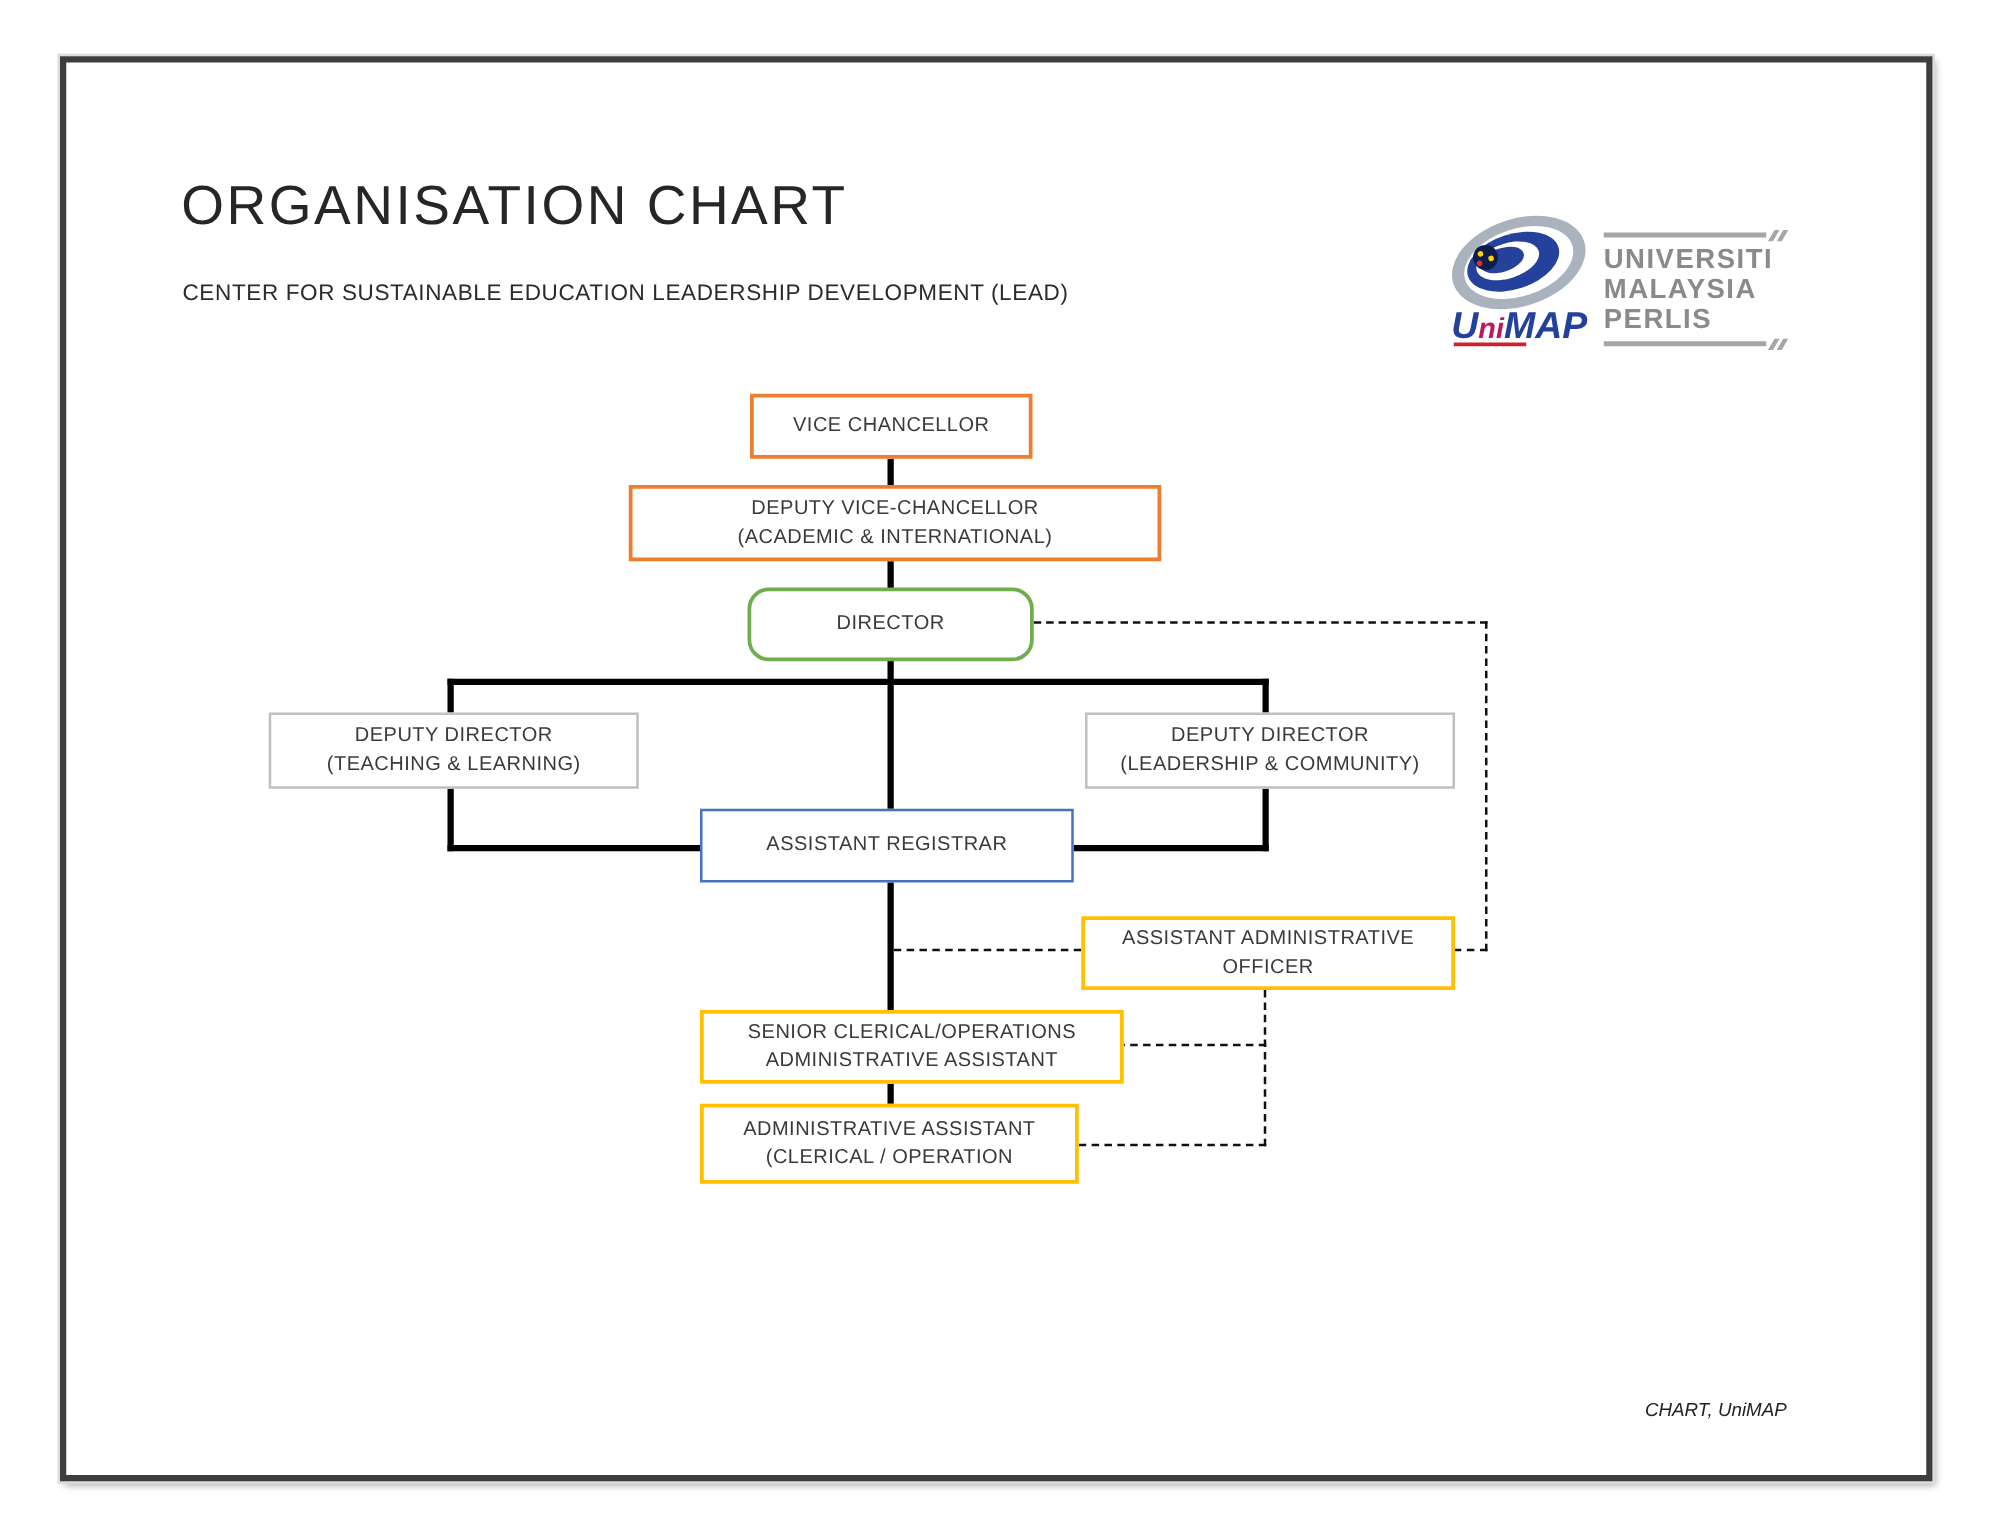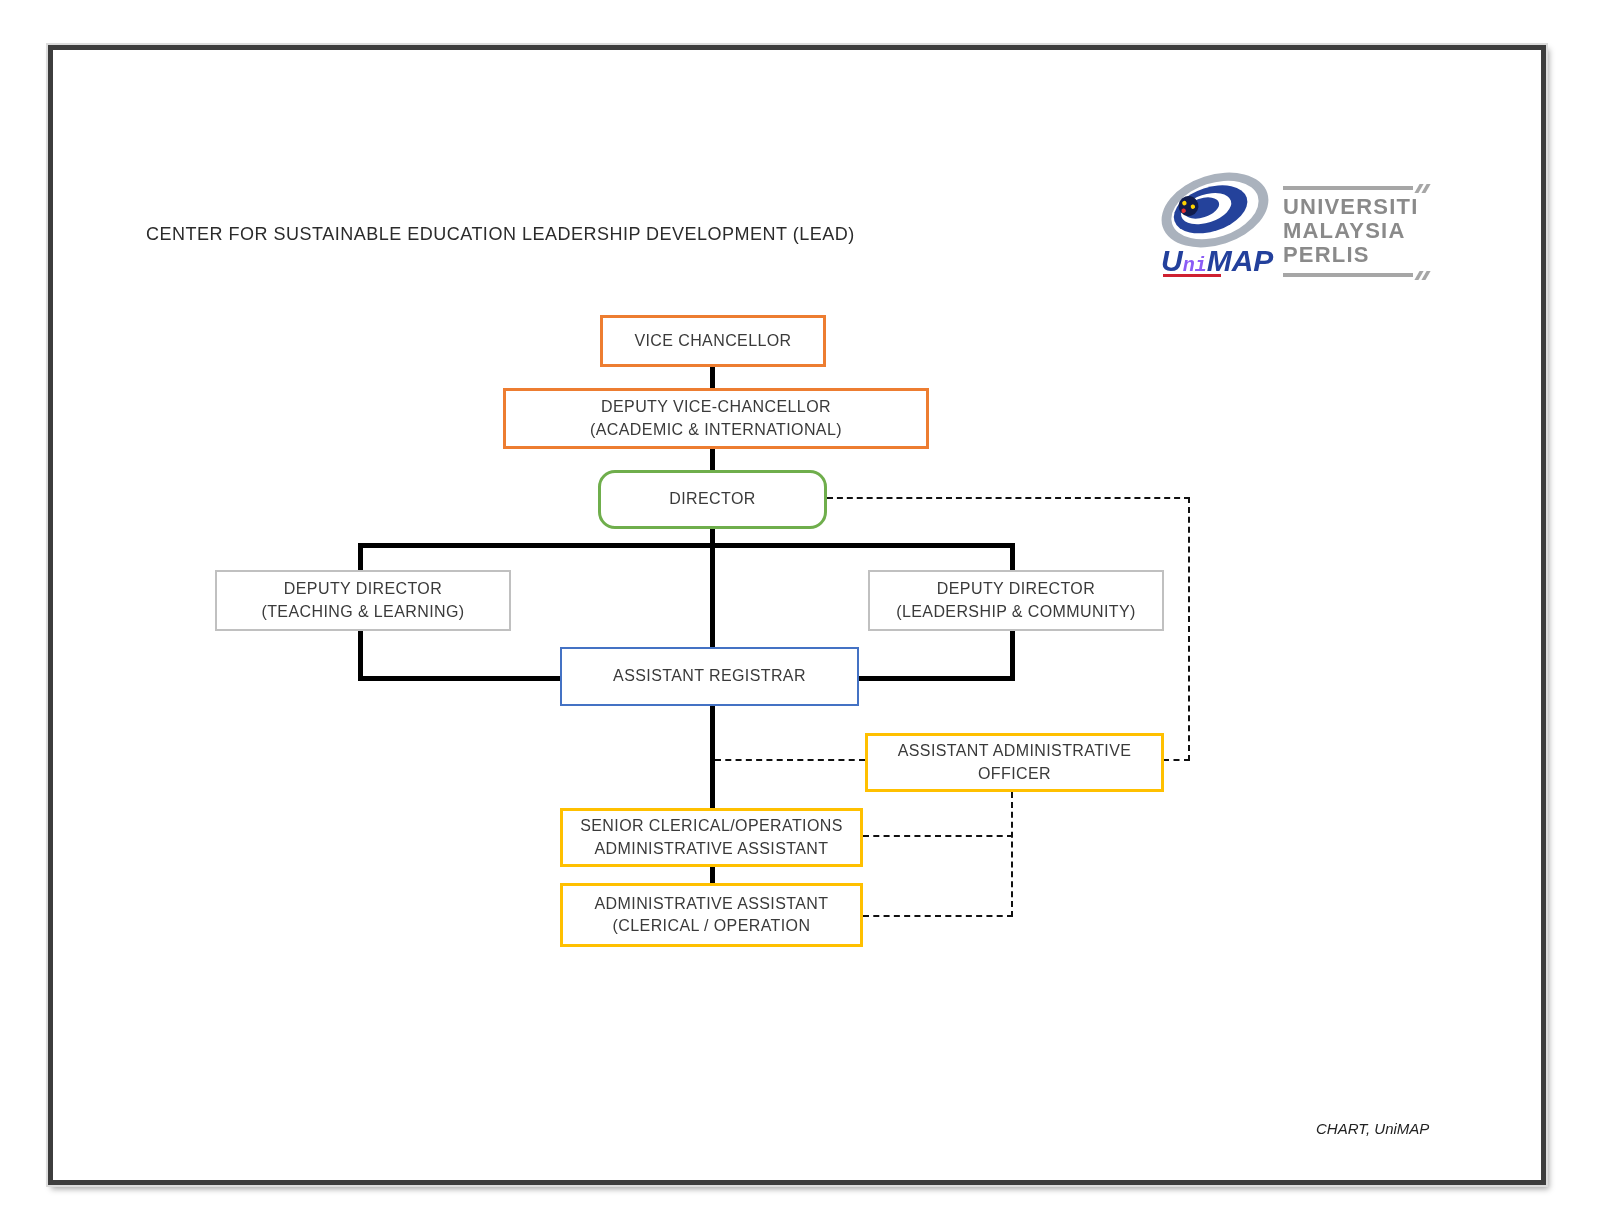--- a/index.html
+++ b/index.html
@@ -21,21 +21,21 @@
   .subtitle {
     position:absolute; left:146px; top:224px;
     font-size:18px; letter-spacing:.5px; color:#2b2b2b;
   }
 
   
   .logo { position:absolute; left:1155px; top:168px; width:270px; height:115px; }
   .logo-swirl { position:absolute; left:0; top:0; }
   .logo-wordmark { position:absolute; left:6px; top:76px; font-weight:bold; font-style:italic; white-space:nowrap; }
   .logo-wordmark .w-u   { font-size:30px; color:#23409c; }
-  .logo-wordmark .w-ni  { font-size:20px; color:#8b5cf6;font-family:Liberation Mono, monospace; }
+  .logo-wordmark .w-ni  { font-size:23px; color:#be185d; }
   .logo-wordmark .w-map { font-size:30px; color:#23409c; }
   .logo-underline { position:absolute; left:8px; top:106px; width:58px; height:3px; background:#cf2030; }
   .uni-text { position:absolute; left:128px; top:18px; width:150px; }
   .uni-rule { height:4px; background:#a6a6a6; width:130px; position:relative; }
   .uni-rule .slash { position:absolute; top:-2px; width:4px; height:9px; background:#a6a6a6; transform:skewX(-30deg); }
   .uni-rule .slash.s1 { right:-8px; }
   .uni-rule .slash.s2 { right:-15px; }
   .uni-line { font-size:22px; font-weight:bold; color:#8a8a8a; letter-spacing:1.2px; line-height:1.1; }
   .uni-rule.top { margin-bottom:5px; }
   .uni-rule.bottom { margin-top:5px; }
@@ -63,20 +63,21 @@
     font-size:15px; font-style:italic; color:#222;
   }
 </style>
 </head>
 <body>
 
 <div class="page">
 
   <div class="frame"></div>
 
+  <h1 class="title">ORGANISATION CHART</h1>
   <div class="subtitle">CENTER FOR SUSTAINABLE EDUCATION LEADERSHIP DEVELOPMENT (LEAD)</div>
 
   <div class="logo">
     <svg class="logo-swirl" width="128" height="105" viewBox="0 0 128 105">
       <g transform="rotate(-18 60 42)">
         <ellipse cx="60" cy="42" rx="55" ry="35" fill="#aab2bd"></ellipse>
         <ellipse cx="60" cy="42" rx="45" ry="27" fill="#ffffff"></ellipse>
         <ellipse cx="56" cy="40" rx="38" ry="22" fill="#24429b"></ellipse>
         <ellipse cx="52" cy="38" rx="26" ry="14" fill="#ffffff"></ellipse>
         <ellipse cx="48" cy="36" rx="18" ry="9.5" fill="#24429b"></ellipse>
@@ -148,21 +149,21 @@
 
   <div class="node node--blue" style="left:560px; top:647px; width:299px; height:59px;">
     <span>ASSISTANT REGISTRAR</span>
   </div>
 
   <div class="node node--yellow" style="left:865px; top:733px; width:299px; height:59px;">
     <span>ASSISTANT ADMINISTRATIVE</span>
     <span>OFFICER</span>
   </div>
 
-  <div class="node node--yellow" style="left:560px; top:808px; width:303px; height:59px;">
+  <div class="node node--yellow" style="left:560px; top:808px; width:339px; height:59px;">
     <span>SENIOR CLERICAL/OPERATIONS</span>
     <span>ADMINISTRATIVE ASSISTANT</span>
   </div>
 
   <div class="node node--yellow" style="left:560px; top:883px; width:303px; height:64px;">
     <span>ADMINISTRATIVE ASSISTANT</span>
     <span>(CLERICAL / OPERATION</span>
   </div>
 
   <div class="footer">CHART, UniMAP</div>

